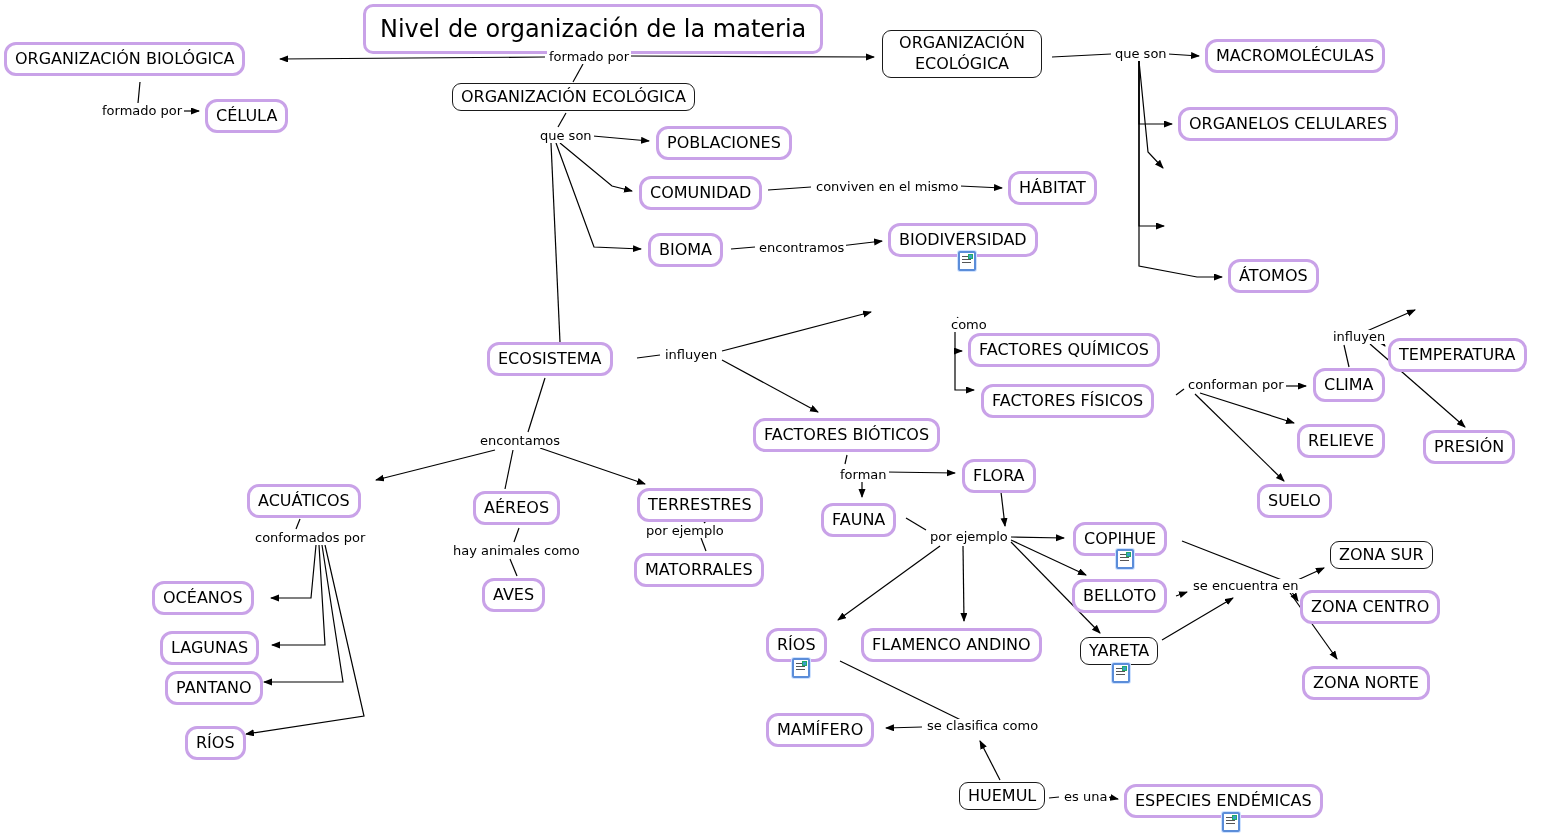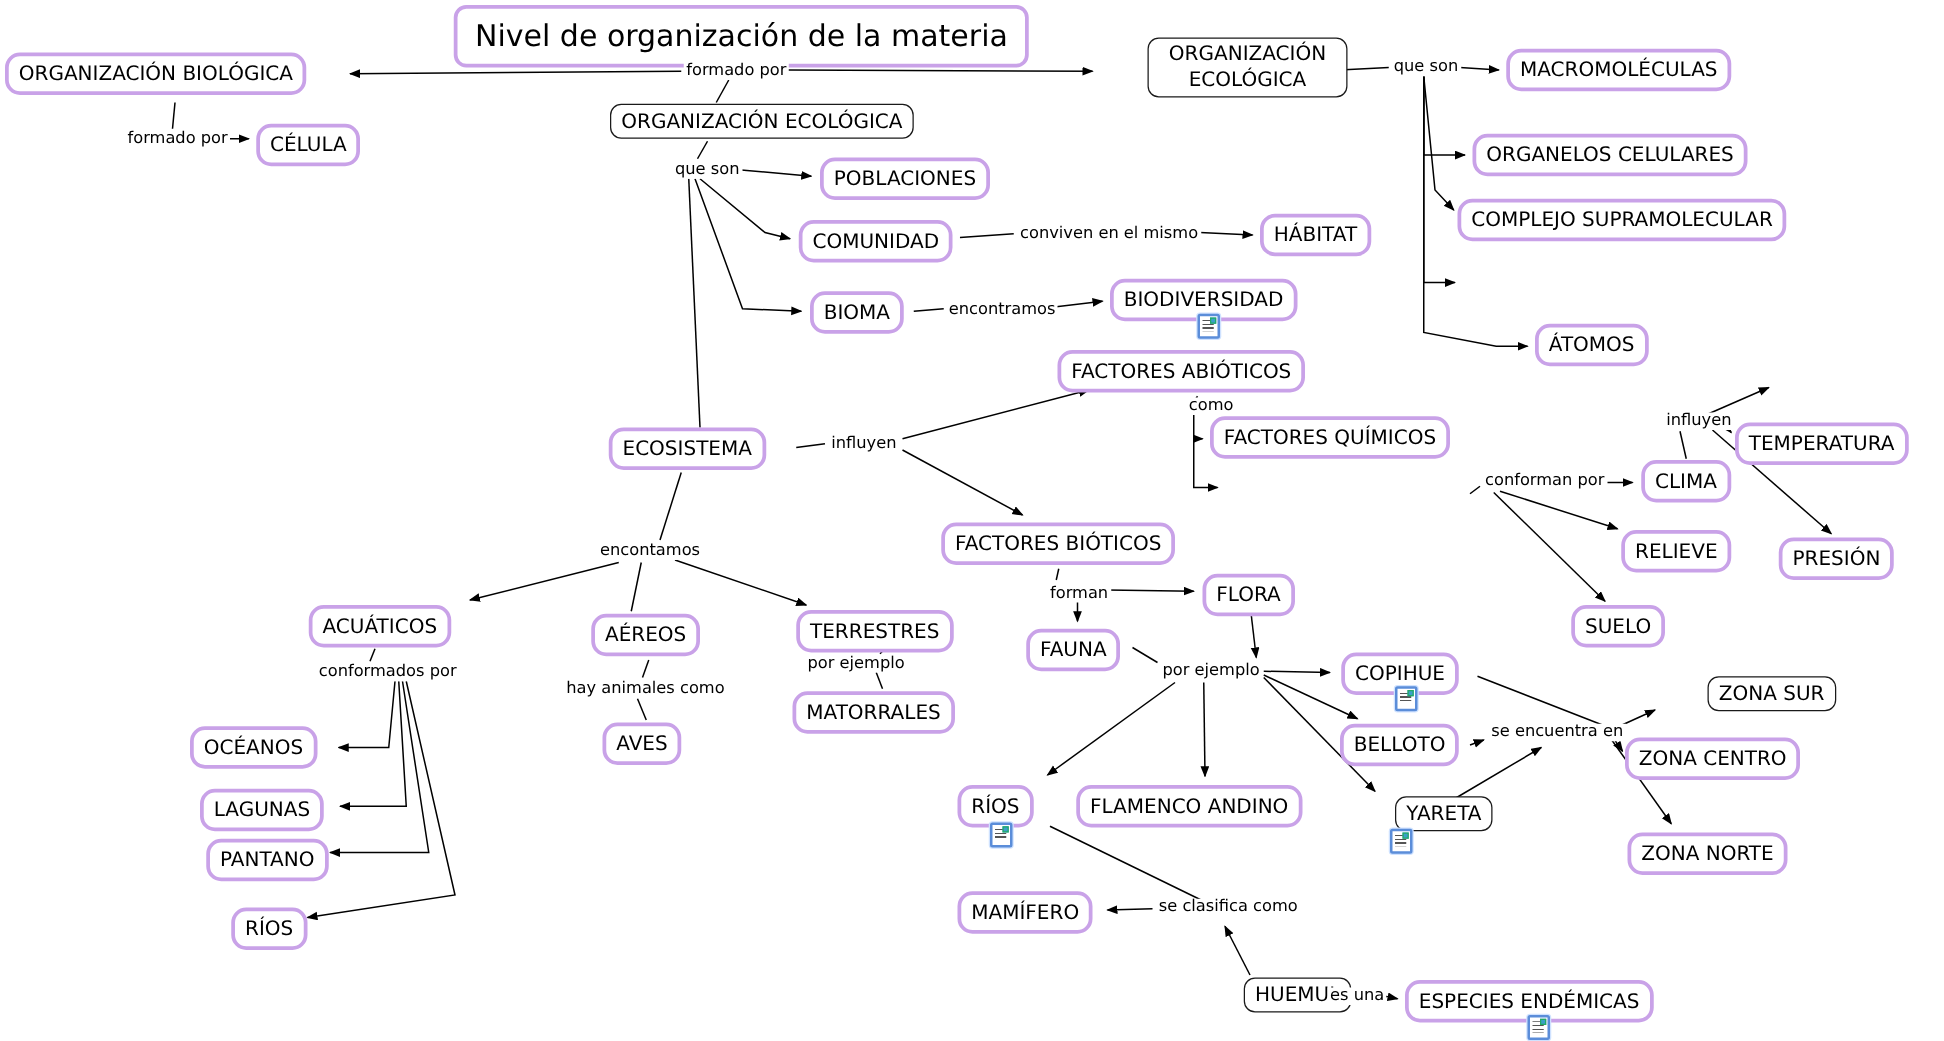--- a/index.html
+++ b/index.html
@@ -2,21 +2,21 @@
 <html><head>
 <meta charset="utf-8">
 <style>
   html,body{margin:0;padding:0;background:#fff;}
   #canvas{position:relative;width:1555px;height:833px;background:#fff;overflow:hidden;
           font-family:"DejaVu Sans","Liberation Sans",sans-serif;}
   #wires{position:absolute;left:0;top:0;z-index:1;}
   .node{position:absolute;z-index:2;background:#fff;border:3.5px solid #c9a2e8;border-radius:12px;
         padding:3px 8px;font-size:16px;color:#000;white-space:nowrap;line-height:1.35;text-align:right;}
   .node.title{font-size:24px;padding:6px 14px;border-radius:10px;}
-  .node.plain{border:1.4px solid #1a1a1a;border-radius:9px;padding:2px 8px;margin-left:36px;}
+  .node.plain{border:1.4px solid #1a1a1a;border-radius:9px;padding:2px 8px;}
   .node.multiline{white-space:normal;text-align:center;width:142px;padding:2px 8px;line-height:1.3;}
   .edge-label{position:absolute;z-index:3;font-size:13px;color:#000;background:#fff;
               padding:0 2px;white-space:nowrap;line-height:1.1;}
   .doc-icon{position:absolute;z-index:4;width:14px;height:16px;background:#fff;
             border:2px solid #5b8dd9;border-radius:2px;box-shadow:0 0 0 1px #cfe2ff;}
   .doc-icon::before{content:"";position:absolute;left:2px;top:3px;width:9px;height:9px;
             background:repeating-linear-gradient(#555 0 1px,#fff 1px 3px);}
   .doc-icon::after{content:"";position:absolute;right:1px;top:1px;width:5px;height:5px;
             background:#3aa0c8;border:1px solid #2a6;box-sizing:border-box;}
 </style>
@@ -128,26 +128,25 @@
   <div class="node" style="left:205px;top:99px">CÉLULA</div>
   <div class="node plain multiline" style="left:882px;top:30px">ORGANIZACIÓN ECOLÓGICA</div>
   <div class="node" style="left:1205px;top:39px">MACROMOLÉCULAS</div>
   <div class="node plain" style="left:452px;top:83px">ORGANIZACIÓN ECOLÓGICA</div>
   <div class="node" style="left:656px;top:126px">POBLACIONES</div>
   <div class="node" style="left:639px;top:176px">COMUNIDAD</div>
   <div class="node" style="left:1008px;top:171px">HÁBITAT</div>
   <div class="node" style="left:648px;top:233px">BIOMA</div>
   <div class="node" style="left:888px;top:223px">BIODIVERSIDAD</div>
   <div class="node" style="left:1178px;top:107px">ORGANELOS CELULARES</div>
-  <div class="node" style="left:1166px;top:159px">COMPLEJO SUPRAMOLECULAR</div>
   <div class="node" style="left:1228px;top:259px">ÁTOMOS</div>
-  <div class="node" style="left:846px;top:280px">FACTORES ABIÓTICOS</div>
   <div class="node" style="left:968px;top:333px">FACTORES QUÍMICOS</div>
   <div class="node" style="left:1388px;top:338px">TEMPERATURA</div>
   <div class="node" style="left:1313px;top:368px">CLIMA</div>
+  <div class="node" style="left:981px;top:384px">FACTORES FÍSICOS</div>
   <div class="node" style="left:487px;top:342px">ECOSISTEMA</div>
   <div class="node" style="left:1297px;top:424px">RELIEVE</div>
   <div class="node" style="left:1423px;top:430px">PRESIÓN</div>
   <div class="node" style="left:753px;top:418px">FACTORES BIÓTICOS</div>
   <div class="node" style="left:962px;top:459px">FLORA</div>
   <div class="node" style="left:1257px;top:484px">SUELO</div>
   <div class="node" style="left:821px;top:503px">FAUNA</div>
   <div class="node" style="left:247px;top:484px">ACUÁTICOS</div>
   <div class="node" style="left:473px;top:491px">AÉREOS</div>
   <div class="node" style="left:637px;top:488px">TERRESTRES</div>

